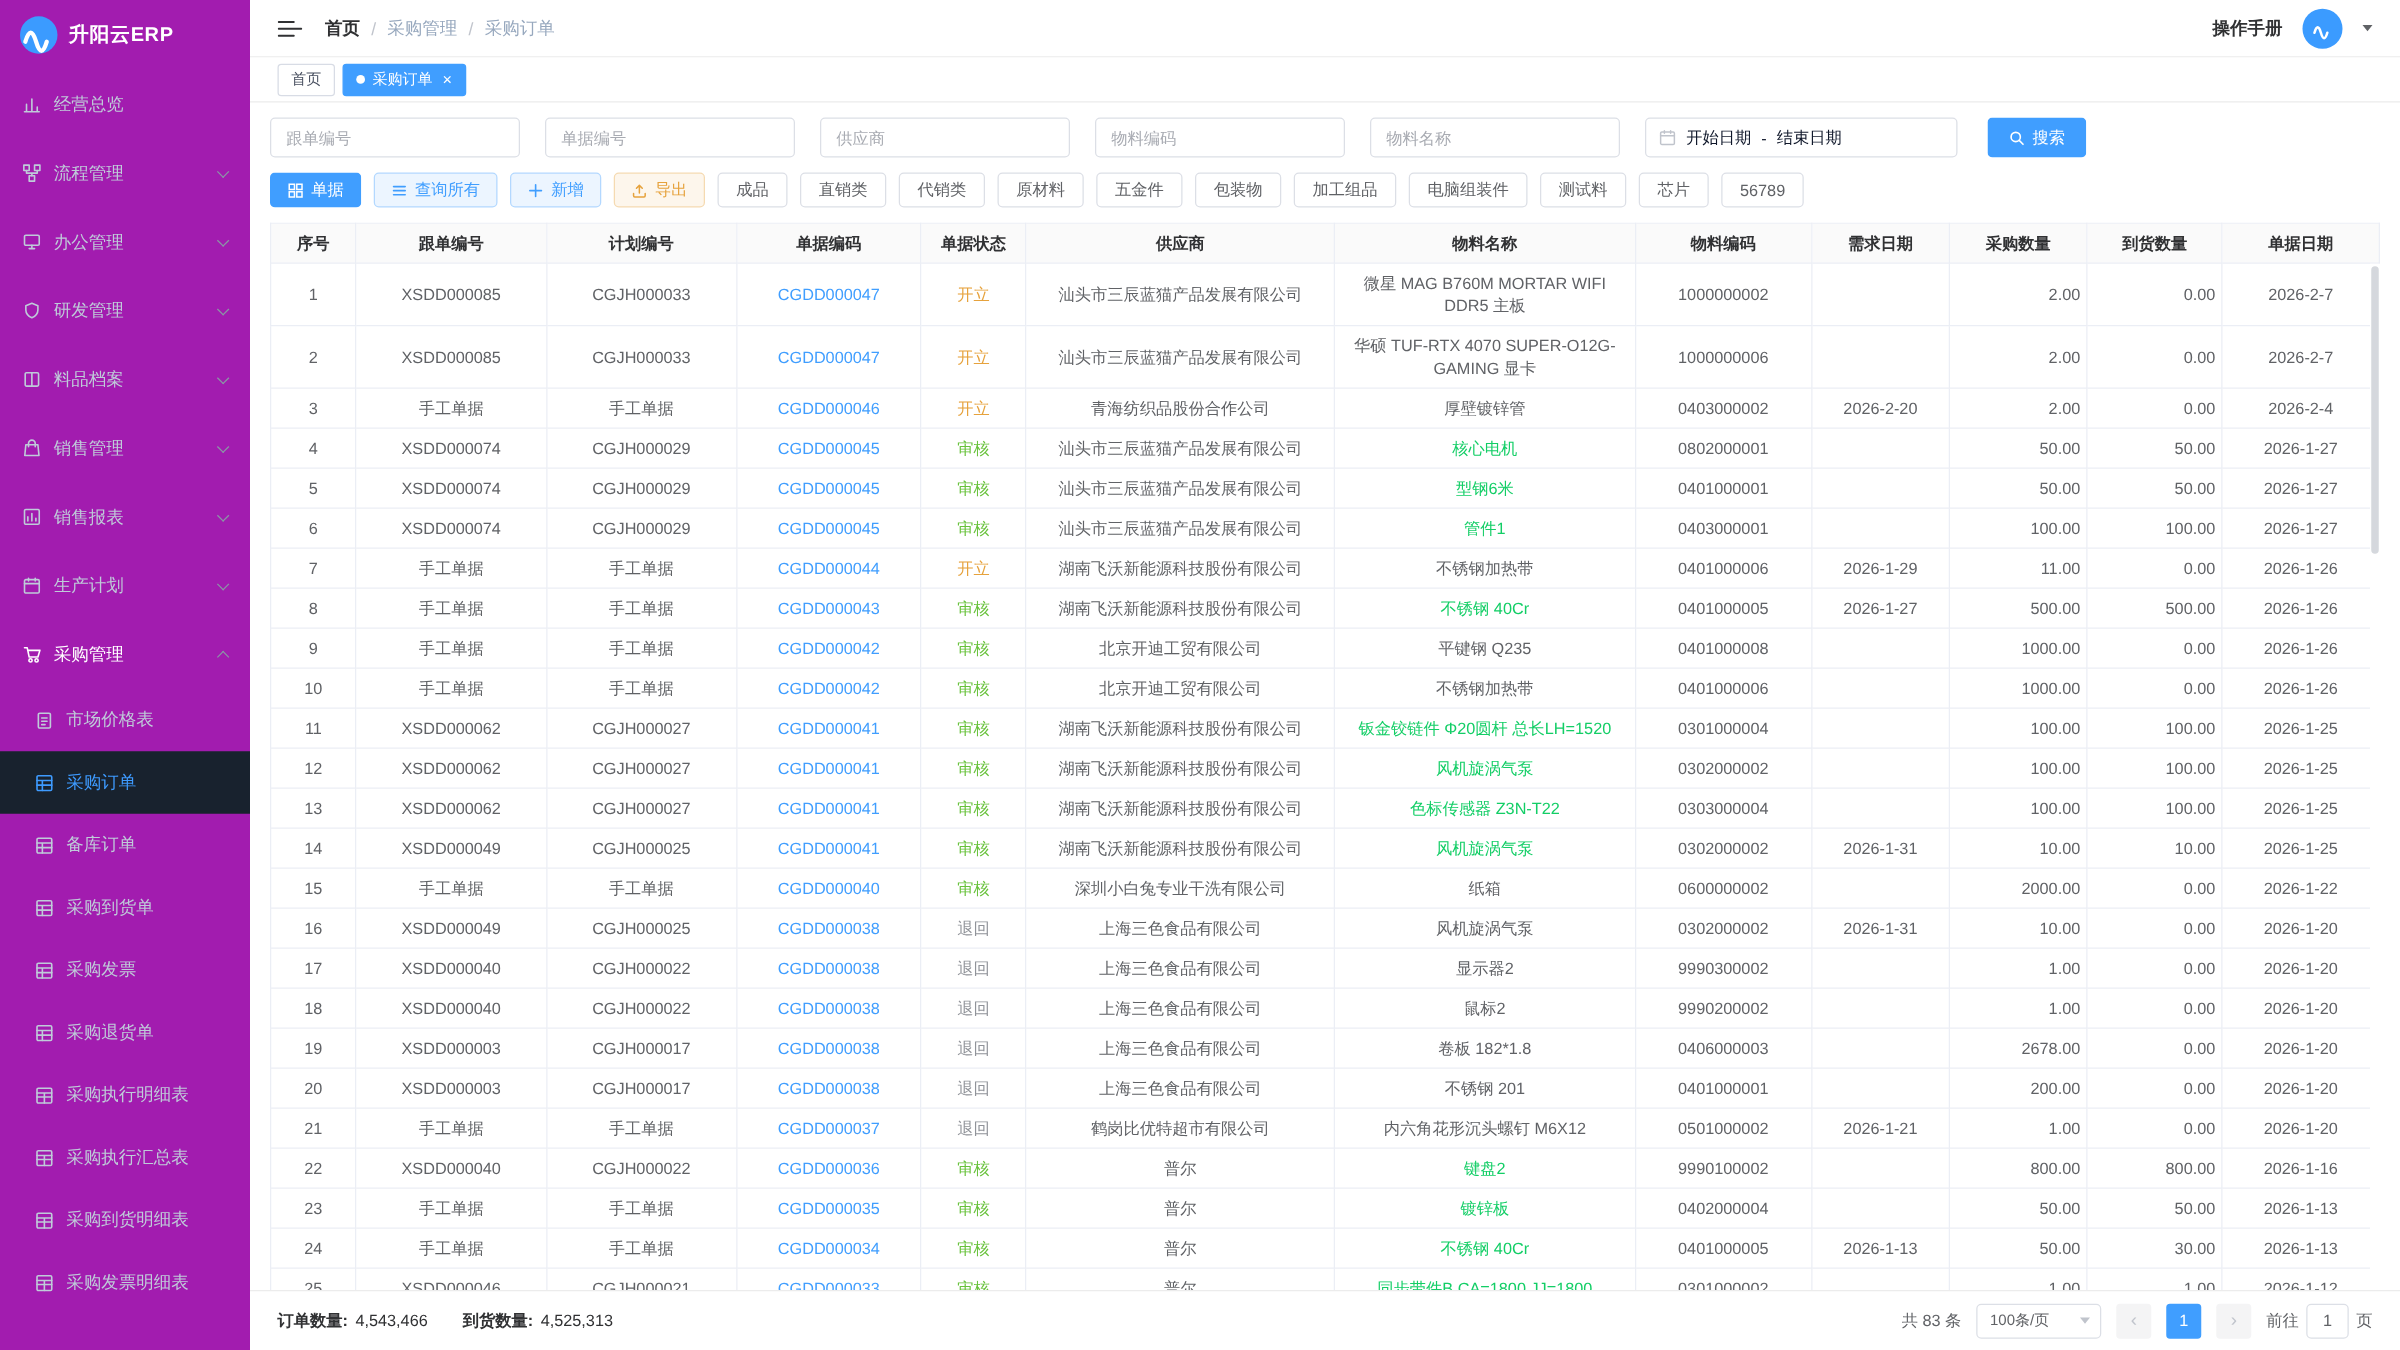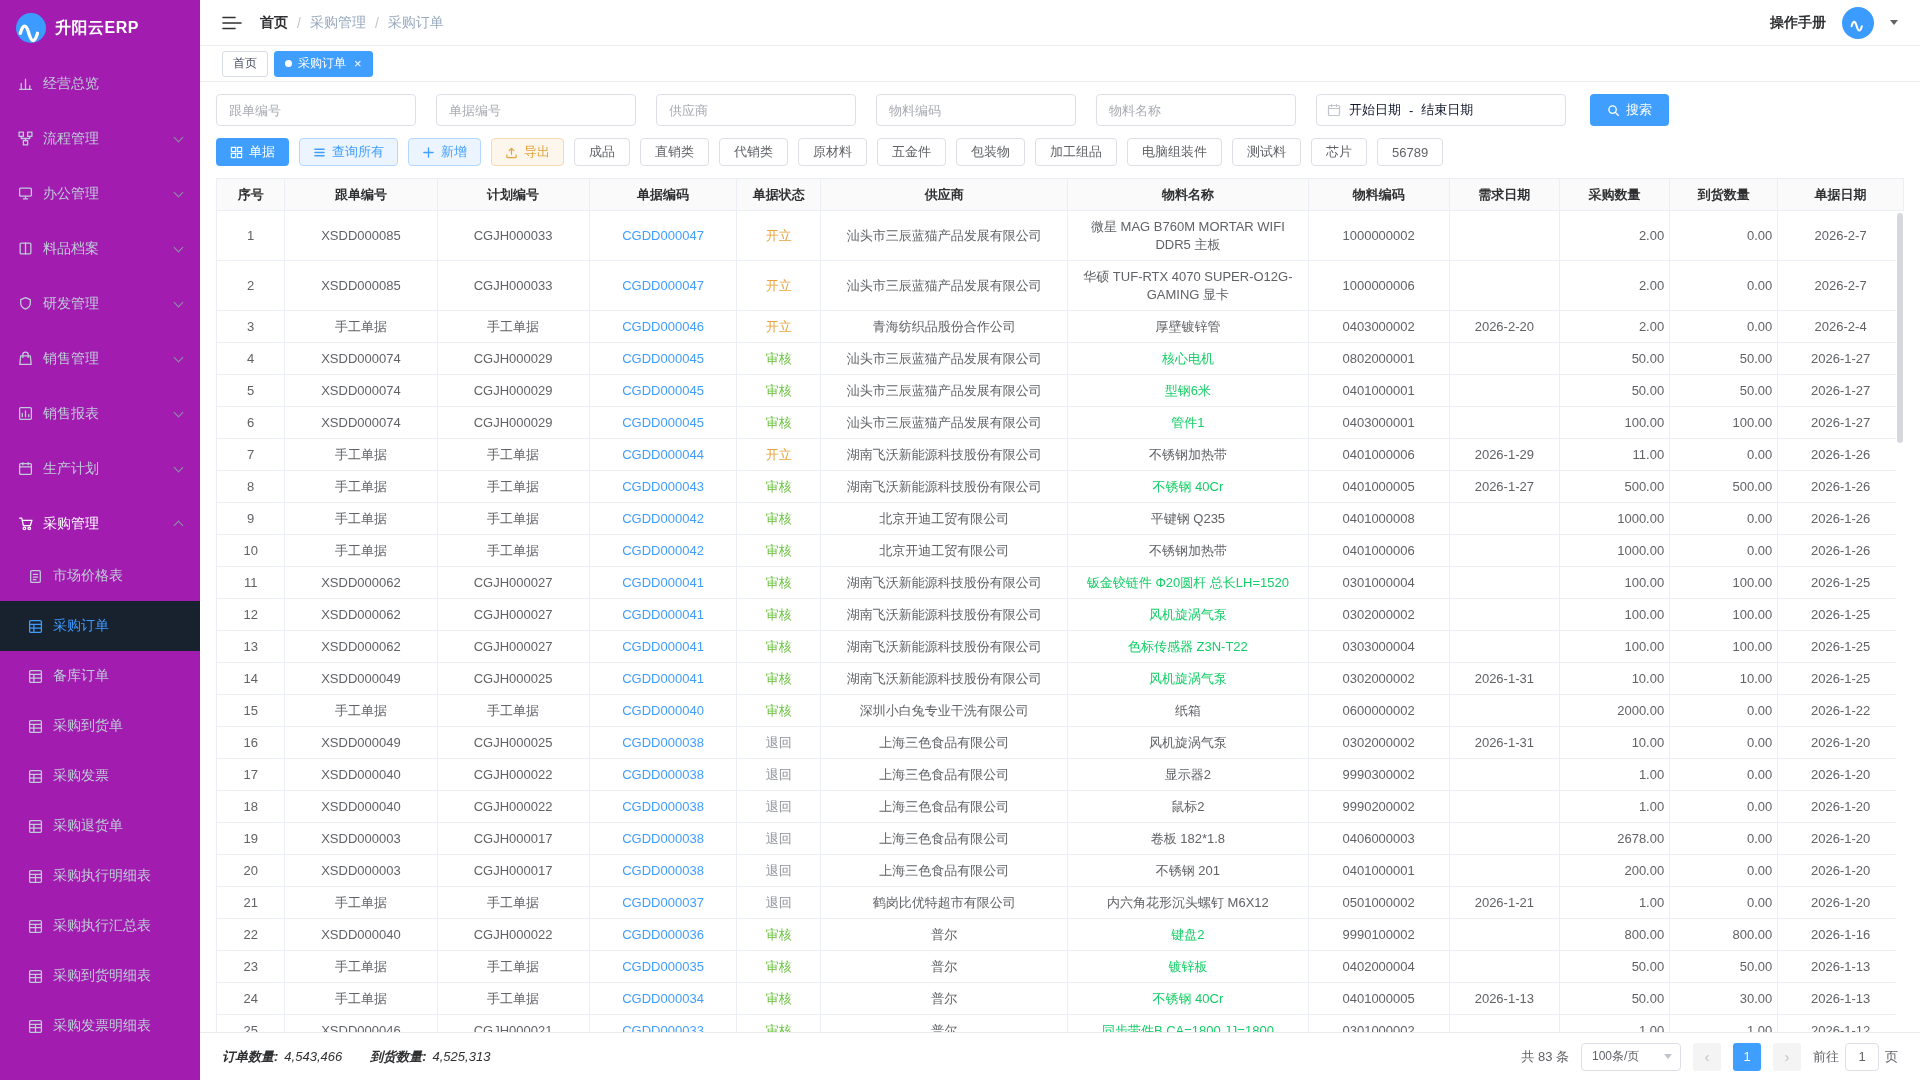--- a/index.html
+++ b/index.html
@@ -71,21 +71,21 @@
   td.link { color:#409eff; cursor:pointer; }
   td.st-open { color:#e6a23c; }
   td.st-ok { color:#67c23a; }
   td.st-back { color:#909399; }
   td.mat-green { color:#13ce66; }
   .vscroll { position:absolute; top:33px; right:0; width:8px; bottom:0; background:#fff; }
   .vscroll .thumb { position:absolute; top:2px; right:1px; width:6px; height:230px; border-radius:3px; background:#d5d8dd; }
 
   
   .footer { height:48px; display:flex; align-items:center; padding:0 22px; border-top:1px solid #ececec; background:#fff; font-size:13px; color:#303133; }
-  .totals { display:flex; align-items:flex-end; gap:28px;font-style:italic; }
+  .totals { display:flex; align-items:flex-end; gap:28px; }
   .totals b { font-weight:bold; margin-right:6px; }
   .footer-right { margin-left:auto; display:flex; align-items:center; gap:12px; color:#606266; }
   .page-size { height:28px; min-width:100px; border:1px solid #dcdfe6; border-radius:4px; display:flex; align-items:center; justify-content:space-between; padding:0 8px 0 10px; font-size:12px; cursor:pointer; background:#fff; }
   .page-size .caret { width:0; height:0; border-left:4px solid transparent; border-right:4px solid transparent; border-top:5px solid #c0c4cc; }
   .pg-btn { width:28px; height:28px; border-radius:3px; background:#f4f4f5; color:#c0c4cc; display:flex; align-items:center; justify-content:center; font-size:15px; cursor:pointer; }
   .pg-cur { width:28px; height:28px; border-radius:3px; background:#409eff; color:#fff; display:flex; align-items:center; justify-content:center; font-size:13px; cursor:pointer; }
   .goto { display:flex; align-items:center; gap:6px; }
   .goto-input { width:34px; height:28px; border:1px solid #dcdfe6; border-radius:4px; text-align:center; font-size:13px; color:#606266; font-family:inherit; }
 </style>
 </head>
@@ -130,34 +130,34 @@
               <rect x="1.5" y="2" width="11" height="7.5" rx="1"></rect>
               <path d="M5 12h4M7 9.5V12"></path>
             </svg>
           </span>
           <span class="s-label">办公管理</span>
           <span class="chev"></span>
         </div>
         <div class="side-item">
           <span class="s-icon">
             <svg viewBox="0 0 14 14" fill="none" stroke="currentColor" stroke-width="1.2" stroke-linecap="round" stroke-linejoin="round">
+              <path d="M7 1.5l4.5 1.8v3.2c0 2.8-1.8 4.6-4.5 5.8C4.3 11.1 2.5 9.3 2.5 6.5V3.3z"></path>
+            </svg>
+          </span>
+          <span class="s-label">研发管理</span>
+          <span class="chev"></span>
+        </div>
+        <div class="side-item">
+          <span class="s-icon">
+            <svg viewBox="0 0 14 14" fill="none" stroke="currentColor" stroke-width="1.2" stroke-linecap="round" stroke-linejoin="round">
               <rect x="2" y="2" width="10" height="10" rx="1"></rect>
               <path d="M7 2v10"></path>
             </svg>
           </span>
           <span class="s-label">料品档案</span>
-          <span class="chev"></span>
-        </div>
-        <div class="side-item">
-          <span class="s-icon">
-            <svg viewBox="0 0 14 14" fill="none" stroke="currentColor" stroke-width="1.2" stroke-linecap="round" stroke-linejoin="round">
-              <path d="M7 1.5l4.5 1.8v3.2c0 2.8-1.8 4.6-4.5 5.8C4.3 11.1 2.5 9.3 2.5 6.5V3.3z"></path>
-            </svg>
-          </span>
-          <span class="s-label">研发管理</span>
           <span class="chev"></span>
         </div>
         <div class="side-item">
           <span class="s-icon">
             <svg viewBox="0 0 14 14" fill="none" stroke="currentColor" stroke-width="1.2" stroke-linecap="round" stroke-linejoin="round">
               <path d="M2.5 4.5h9l.8 8H1.7z"></path>
               <path d="M4.5 6V3.5a2.5 2.5 0 0 1 5 0V6"></path>
             </svg>
           </span>
           <span class="s-label">销售管理</span>

